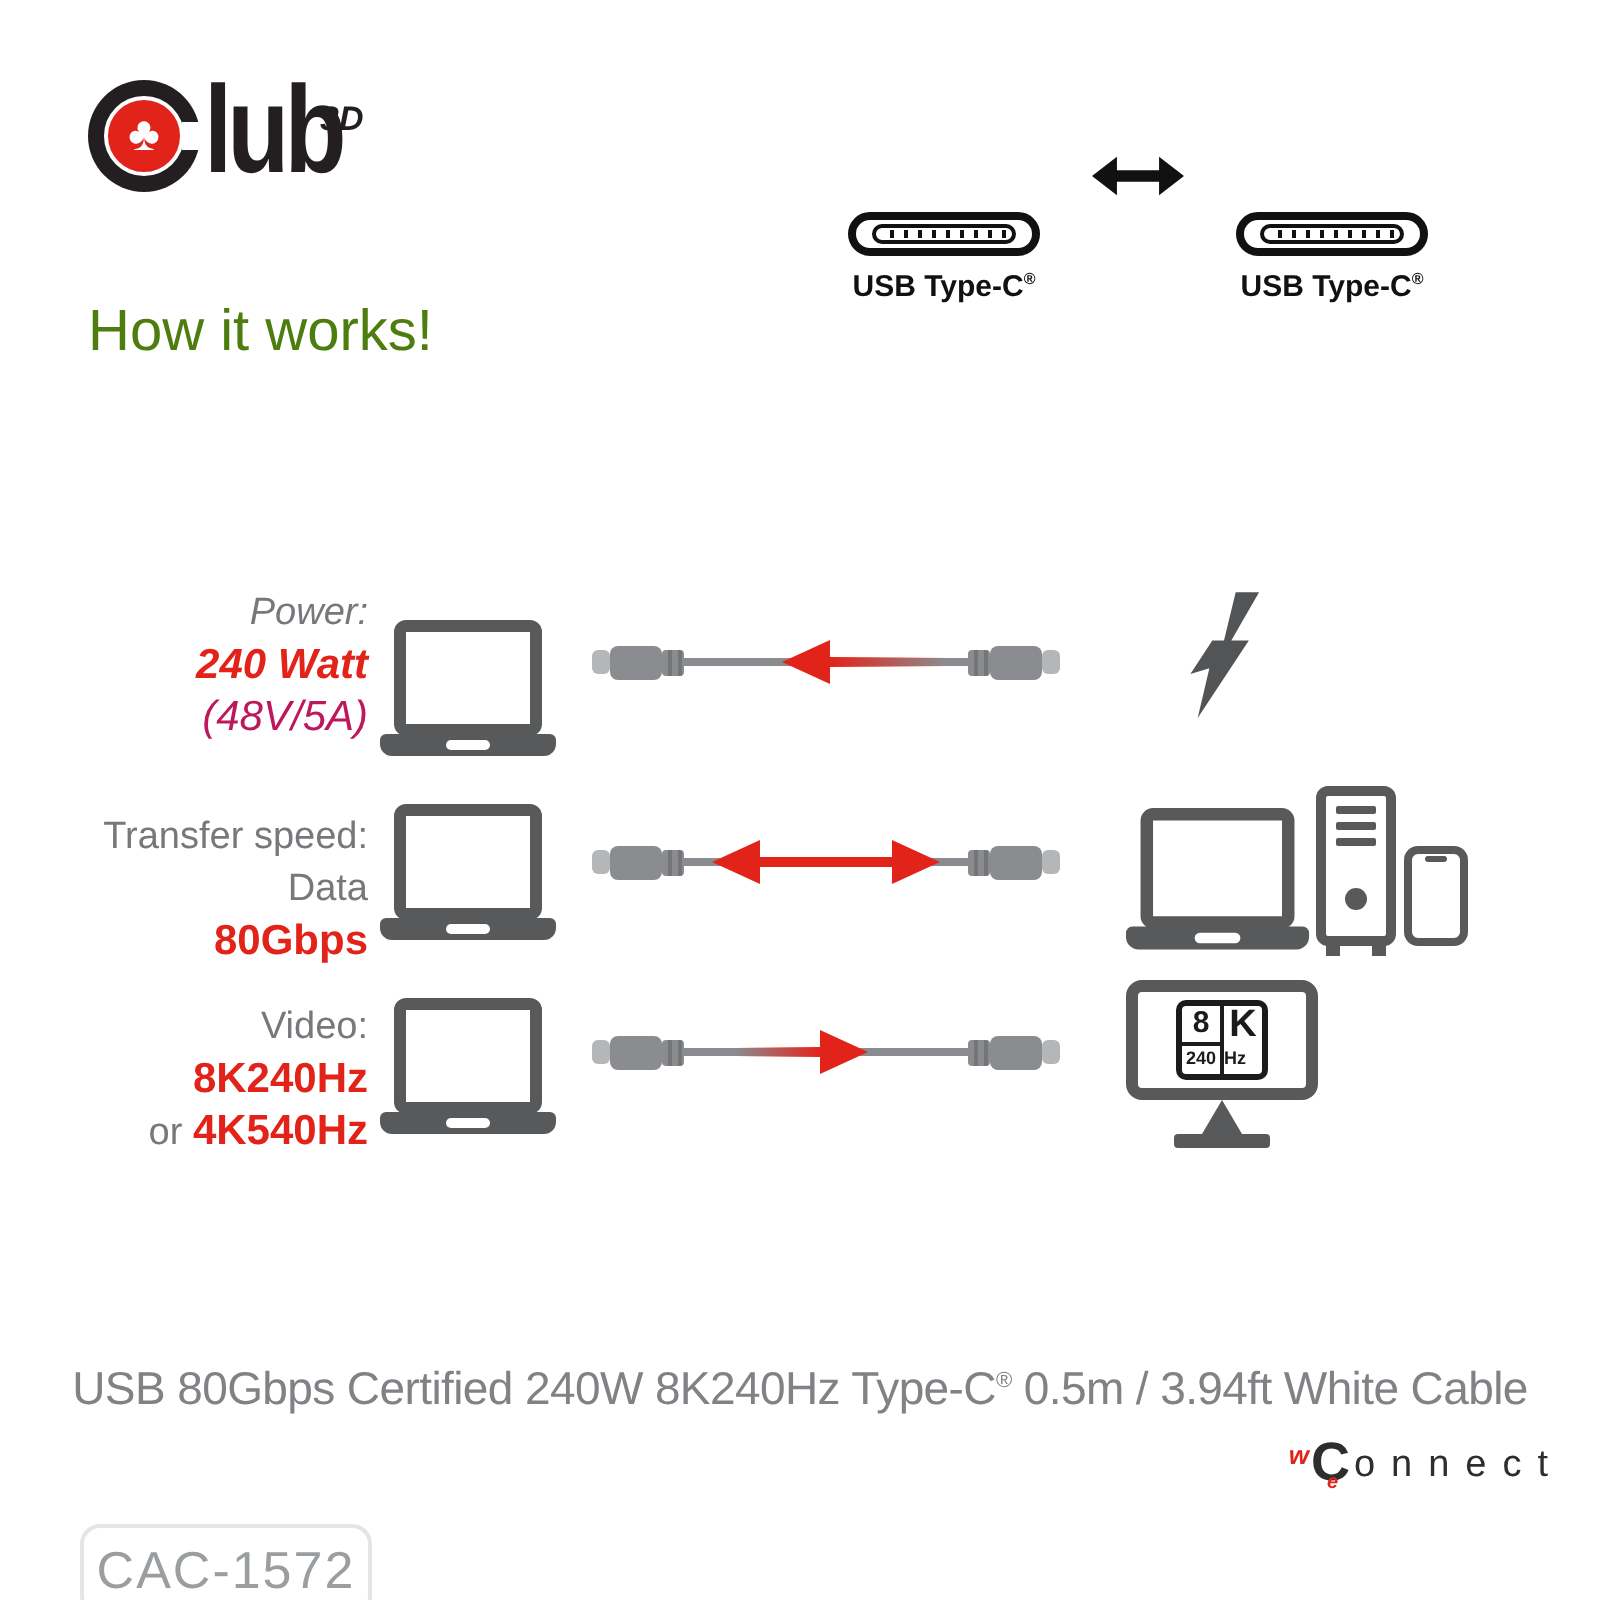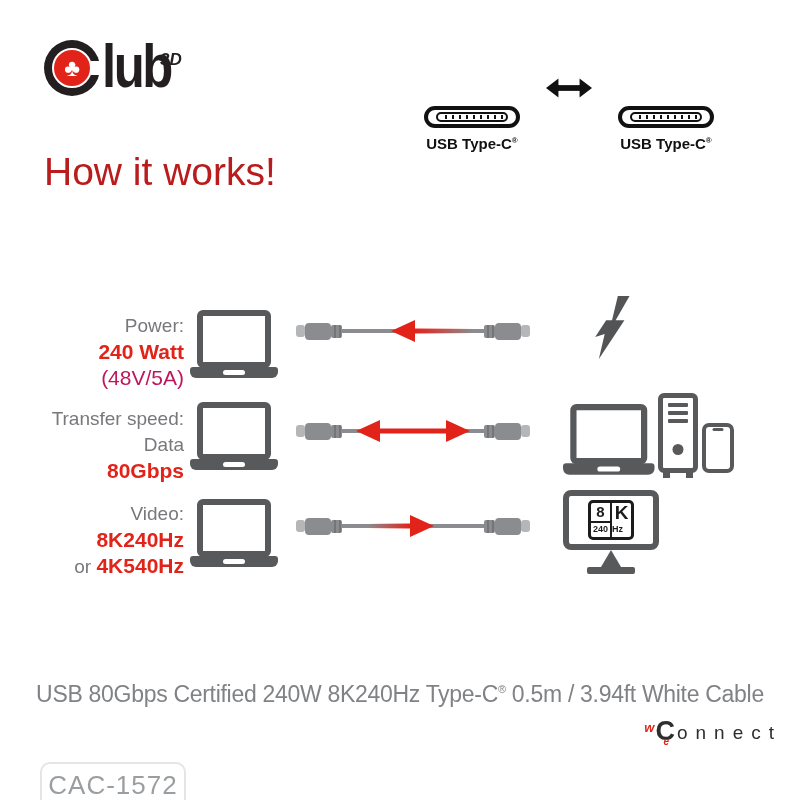--- a/index.html
+++ b/index.html
@@ -25,21 +25,21 @@
   .usbc-shell { width:96px; height:22px; border:4px solid #111; border-radius:11px;
                 display:flex; align-items:center; justify-content:center; background:#fff; }
   .usbc-inner { width:72px; height:10px; border:2px solid #111; border-radius:5px;
                 background:repeating-linear-gradient(90deg,#111 0 2px,transparent 2px 7px);
                 background-clip:content-box; padding:1px 3px; }
   .usbc-label { margin-top:7px; font-size:15px; font-weight:bold; color:#111; white-space:nowrap; }
   .usbc-label sup { font-size:8px; }
   .dbl-arrow { margin:0 22px; margin-top:0; }
 
   
-  .heading { position:absolute; left:44px; top:150px; font-size:39px; color:#b91c1c;
+  .heading { position:absolute; left:44px; top:150px; font-size:29px; color:#4d7c0f;
              font-weight:400; letter-spacing:0; }
 
   
   .row-label { position:absolute; left:10px; width:174px; text-align:right; line-height:26px; }
   .lbl-gray { color:#77787b; font-size:19px; }
   .lbl-big-gray { color:#be185d; font-size:21px; }
   .lbl-red { color:#e2231a; font-size:21px; font-weight:bold; }
 
   
   .laptop { position:absolute; width:88px; }
@@ -148,21 +148,21 @@
     <div class="usbc">
       <div class="usbc-shell">
         <div class="usbc-inner"></div>
       </div>
       <div class="usbc-label"><span>USB Type-C</span><sup>®</sup></div>
     </div>
   </div>
 
   <div class="heading">How it works!</div>
 
-  <div class="row-label" style="top:313px;">
+  <div class="row-label" style="top:294px;font-style:italic;">
     <div class="lbl-gray">Power:</div>
     <div class="lbl-red">240 Watt</div>
     <div class="lbl-big-gray">(48V/5A)</div>
   </div>
   <div class="laptop" style="left:190px; top:310px;">
     <div class="lap-screen"></div>
       <div class="lap-base"></div>
   </div>
   <div class="cable" style="left:296px; top:313px;">
     <span class="c-tip"></span>

